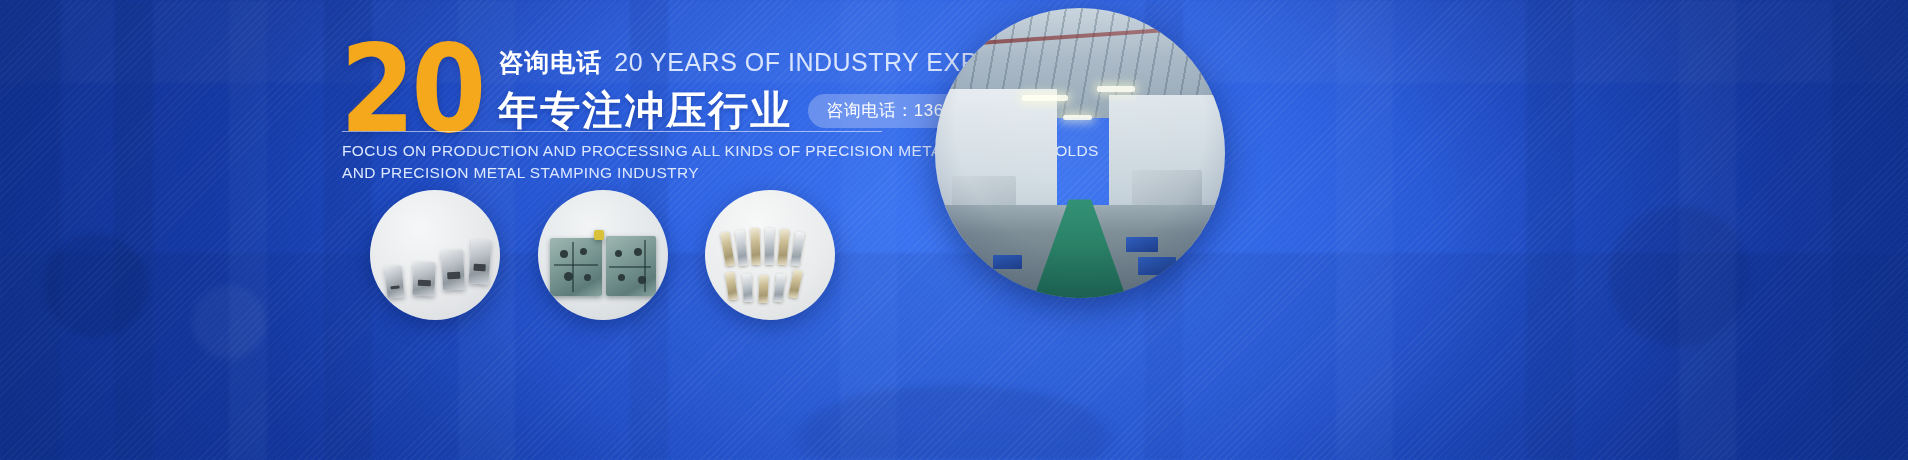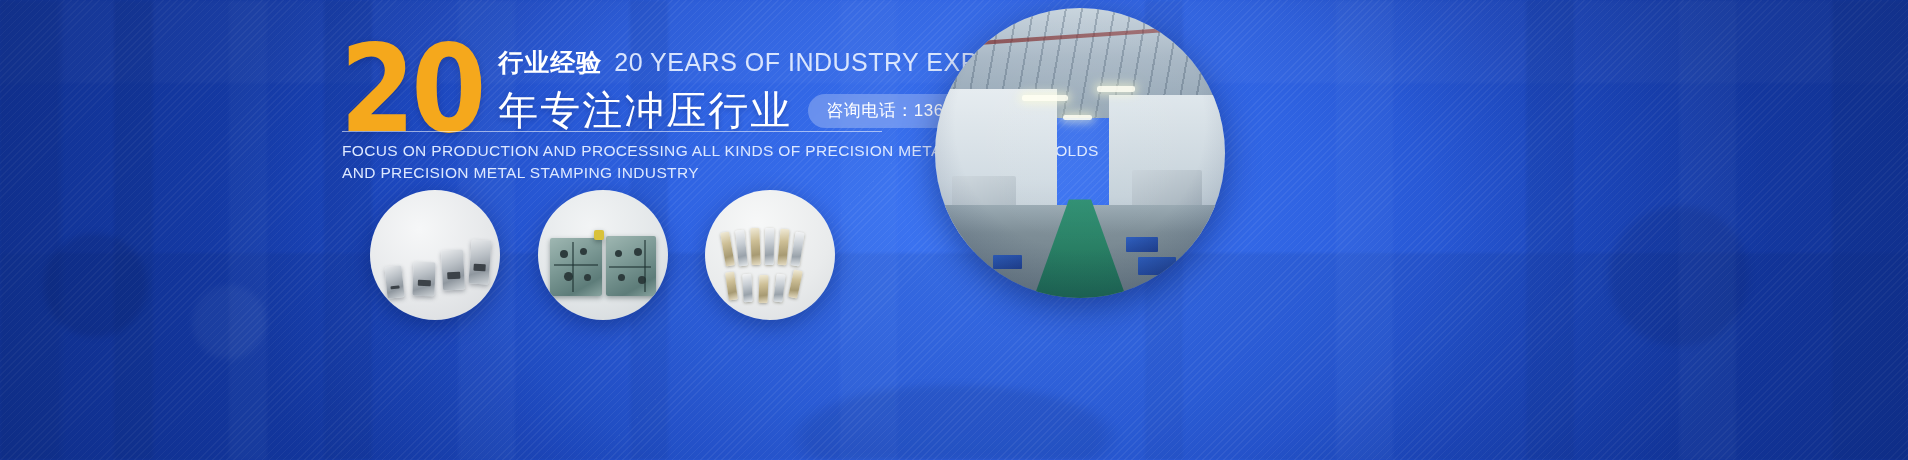--- a/index.html
+++ b/index.html
@@ -101,21 +101,21 @@
     color:#e2ecff;
     letter-spacing:.5px;
     font-weight:normal;
     opacity:.95;
   }
 
   .line2{display:flex; align-items:center; gap:16px;}
   .cn-big{
     font-family:"DejaVu Sans","Liberation Sans",sans-serif;
     font-size:40px;
-    font-weight:normal;
+    font-weight:bold;
     color:#ffffff;
     letter-spacing:2px;
     text-shadow:0 2px 5px rgba(0,20,80,.3);
   }
   .phone-badge{
     background:rgba(255,255,255,.26);
     border-radius:999px;
     padding:5px 18px 6px;
     color:#ffffff;
     font-size:17px;
@@ -283,21 +283,21 @@
   <div class="bg-photo2"></div>
   <div class="bg-hatch"></div>
   <div class="bg-vignette"></div>
 
   <div class="content">
 
     <div class="headline">
       <div class="big-20">20</div>
       <div class="headline-right">
         <div class="line1">
-          <span class="cn-small">行业经验</span>
+          <span class="cn-small">咨询电话</span>
           <span class="en-small">20 YEARS OF INDUSTRY EXPERIENCE</span>
         </div>
         <div class="line2">
           <span class="cn-big">年专注冲压行业</span>
           <span class="phone-badge">咨询电话：13694922701</span>
         </div>
       </div>
     </div>
 
     <div class="divider"></div>

